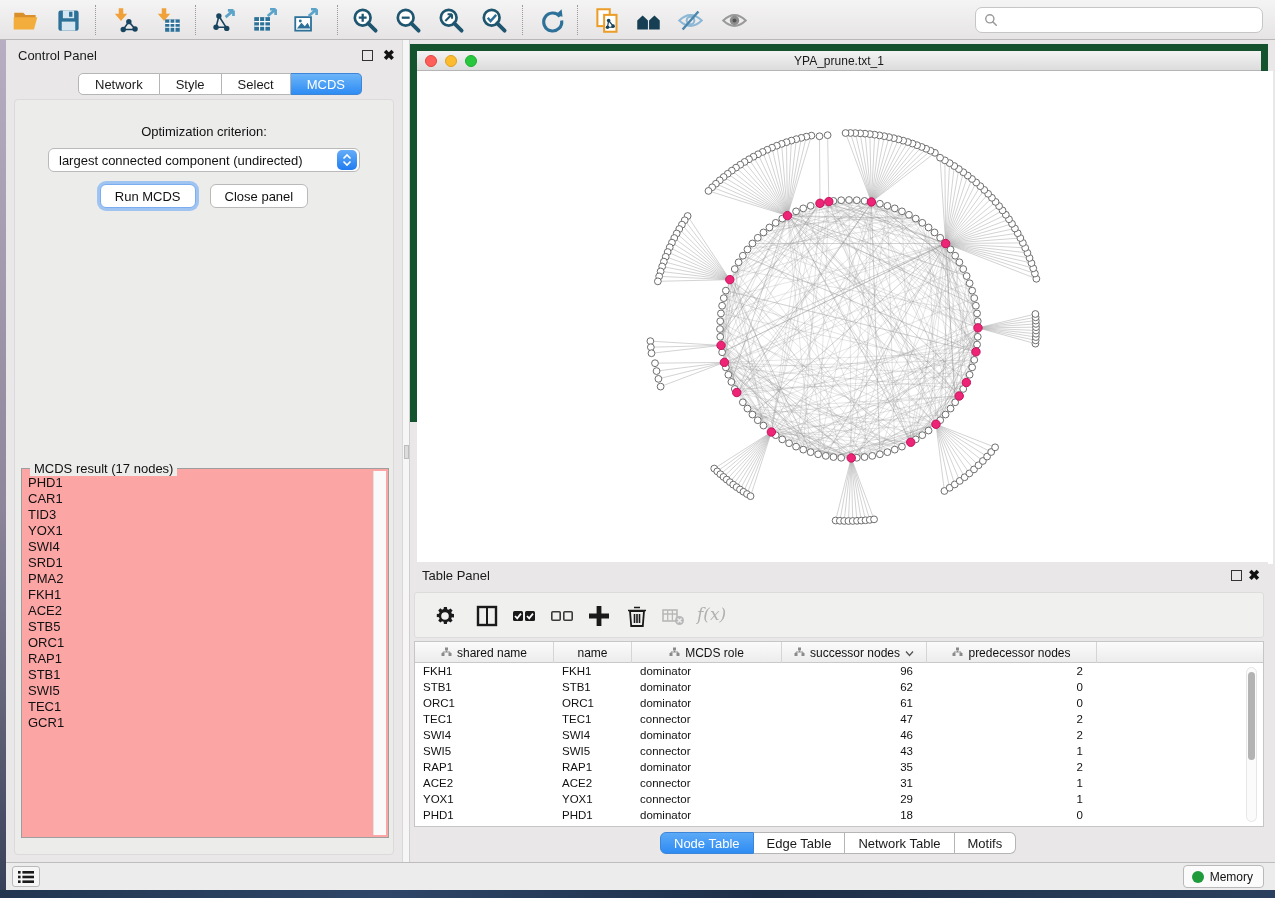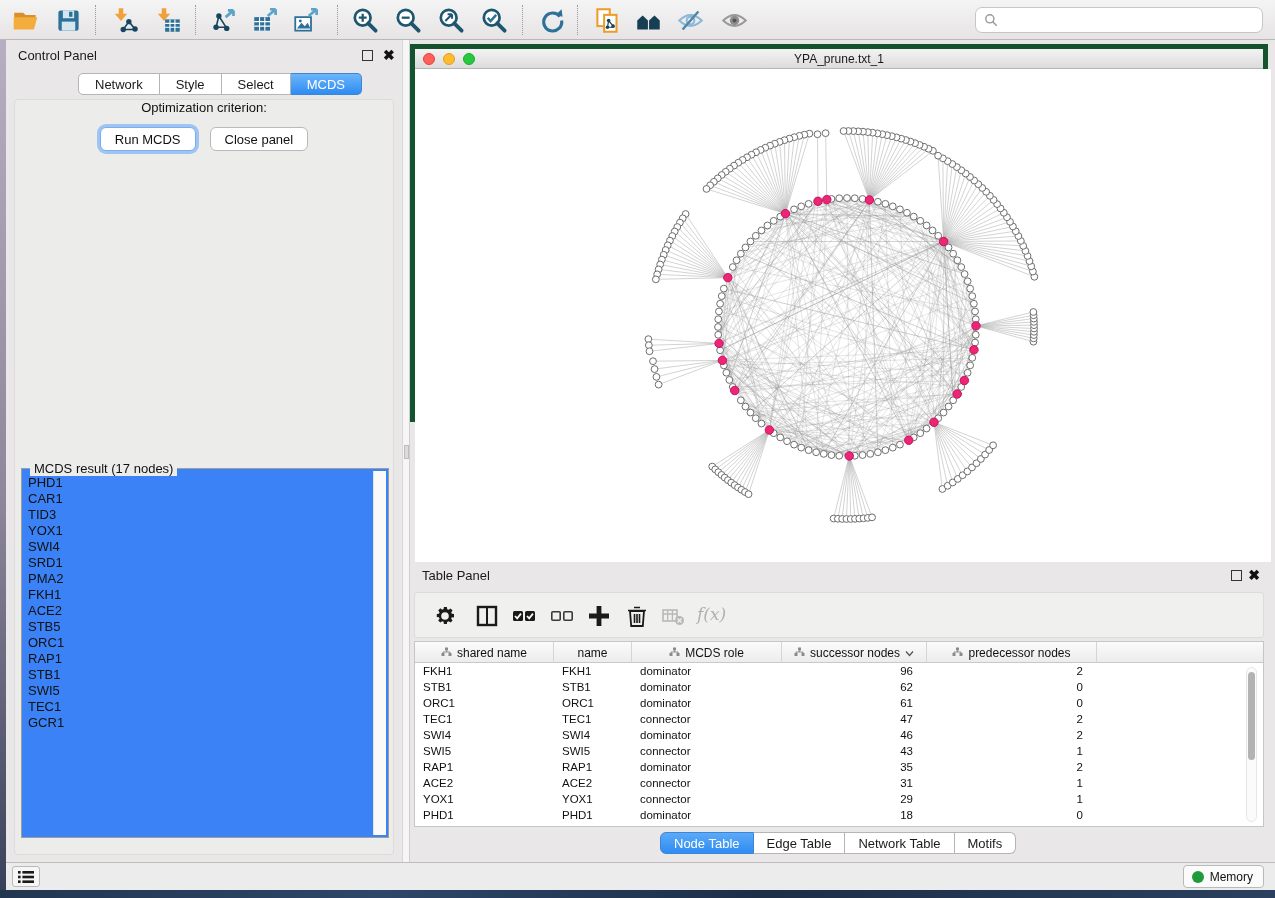--- a/index.html
+++ b/index.html
@@ -27,47 +27,47 @@
   .panel-float { position:absolute; width:11px; height:11px; border:1.5px solid #333; background:transparent; }
   .panel-close { position:absolute; font-size:14px; font-weight:bold; color:#111; line-height:11px; }
   #cp-tabs { position:absolute; left:72px; top:33px; height:26px; display:flex; }
   .seg-tab { height:22px; padding:0 16px; font-size:13px; display:flex; align-items:center; justify-content:center;
     background:#fff; border:1px solid #b5b5b5; border-left:none; color:#1a1a1a; cursor:default; }
   .seg-tab:first-child { border-left:1px solid #b5b5b5; border-radius:5px 0 0 5px; }
   .seg-tab:last-child { border-radius:0 5px 5px 0; }
   .seg-tab.active { background:linear-gradient(#6cb5f9,#2e8cf3); color:#fff; border-color:#3d85d6; }
   #cp-inner { position:absolute; left:8px; top:59px; width:380px; height:756px;
     background:#ececeb; border:1px solid #dcdada; border-radius:4px; }
-  #opt-label { margin-top:0; text-align:center; font-size:13px; color:#111; }
+  #opt-label { margin-top:24px; text-align:center; font-size:13px; color:#111; }
   #criterion-select { margin:9px auto 0; width:312px; height:24px; background:#fff;
     border:1px solid #b9b9b9; border-radius:6px; display:flex; align-items:center; position:relative; }
   #criterion-select .val { flex:1; font-size:13px; padding-left:10px; color:#111; white-space:nowrap; }
   #criterion-select .stepper { width:20px; height:20px; margin-right:2px; border-radius:5px;
     background:linear-gradient(#66adf9,#1f7cf0); display:flex; flex-direction:column; align-items:center; justify-content:center; }
   .stepper svg { display:block; }
   #cp-buttons { margin-top:12px; display:flex; justify-content:center; gap:14px; }
   .mac-btn { height:24px; padding:0 14px; background:#fff; border:1px solid #b9b9b9; border-radius:6px;
     font-size:13px; font-family:"Liberation Sans",sans-serif; color:#111; cursor:default; }
   .mac-btn.focused { box-shadow:0 0 0 3px rgba(110,170,245,.6); border-color:#7aaef0;text-align:center; }
   #mcds-fieldset { position:absolute; left:6px; top:368px; width:368px; height:370px;
-    border:1px solid #9e9e9e; background:#3b82f6;text-decoration:underline; }
+    border:1px solid #9e9e9e; background:#fca5a5;text-decoration:underline; }
   #mcds-legend { position:absolute; left:8px; top:-8px; background:#ececeb; padding:0 4px; font-size:13px; color:#111; }
   #mcds-list { position:absolute; left:2px; top:6px; right:16px; bottom:2px; overflow:hidden; }
   .mcds-item { font-size:13px; line-height:16px; padding-left:4px; color:#111; }
   #mcds-scroll { position:absolute; top:2px; right:2px; bottom:2px; width:13px; background:#fafafa; border-left:1px solid #e3e3e3; }
 
   
   #splitter { left:402px; top:40px; width:8px; height:822px; background:#f6f6f6;
     border-left:1px solid #d8d8d8; border-right:1px solid #cfcfcf; }
   #splitter-handle { position:absolute; left:1px; top:405px; width:5px; height:14px; background:#dcdcdc; border:1px solid #bdbdbd; }
 
   
   #right-region { left:410px; top:40px; width:865px; height:822px; background:#e9e7e7; }
   #network-frame { position:absolute; left:0px; top:4px; width:858px; height:378px;
-    border:5px solid #14532d; background:#a21caf; }
+    border:7px solid #14532d; background:#a21caf; }
   #net-titlebar { position:absolute; left:0; top:0; width:100%; height:20px;
     background:linear-gradient(#f3f3f3,#dcdcdc); border-bottom:1px solid #b5b5b5; }
   .traffic { position:absolute; top:4px; width:12px; height:12px; border-radius:50%; }
   #net-title { position:absolute; left:0; right:0; top:3px; text-align:center; font-size:12px; color:#1a1a1a; }
   #net-canvas { position:absolute; left:0; top:20px; width:856px; height:493px; background:#fff; }
 
   
   #table-panel { position:absolute; left:0px; top:522px; width:858px; height:296px; background:#e9e7e7; }
   #tp-header { position:absolute; left:12px; top:6px; font-size:13px; color:#1a1a1a; }
   #tp-toolbar { position:absolute; left:4px; top:30px; width:850px; height:46px;
@@ -215,20 +215,29 @@
   <div class="panel-float" style="left:356px; top:10px"></div>
   <div class="panel-close" style="left:377px; top:10px">✖</div>
   <div id="cp-tabs">
       <div class="seg-tab">Network</div>
       <div class="seg-tab">Style</div>
       <div class="seg-tab">Select</div>
       <div class="seg-tab active">MCDS</div>
     </div>
   <div id="cp-inner">
     <div id="opt-label">Optimization criterion:</div>
+    <div id="criterion-select">
+      <span class="val">largest connected component (undirected)</span>
+      <span class="stepper">
+        <svg width="10" height="14" viewBox="0 0 10 14">
+            <path d="M1.5 5.5L5 2l3.5 3.5" stroke="#fff" stroke-width="1.6" fill="none"></path>
+            <path d="M1.5 8.5L5 12l3.5-3.5" stroke="#fff" stroke-width="1.6" fill="none"></path>
+          </svg>
+      </span>
+    </div>
     <div id="cp-buttons">
       <button class="mac-btn focused">Run MCDS</button>
       <button class="mac-btn">Close panel</button>
     </div>
     <div id="mcds-fieldset">
       <div id="mcds-legend">MCDS result (17 nodes)</div>
       <div id="mcds-list">
           <div class="mcds-item">PHD1</div>
           <div class="mcds-item">CAR1</div>
           <div class="mcds-item">TID3</div>

